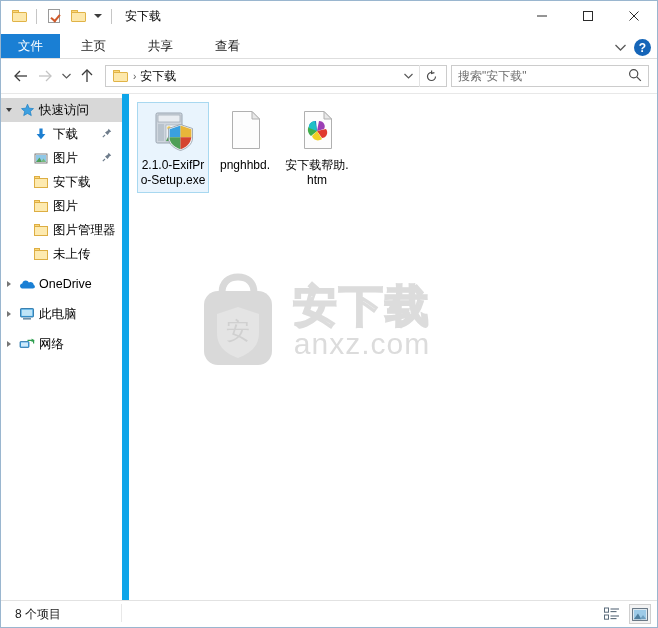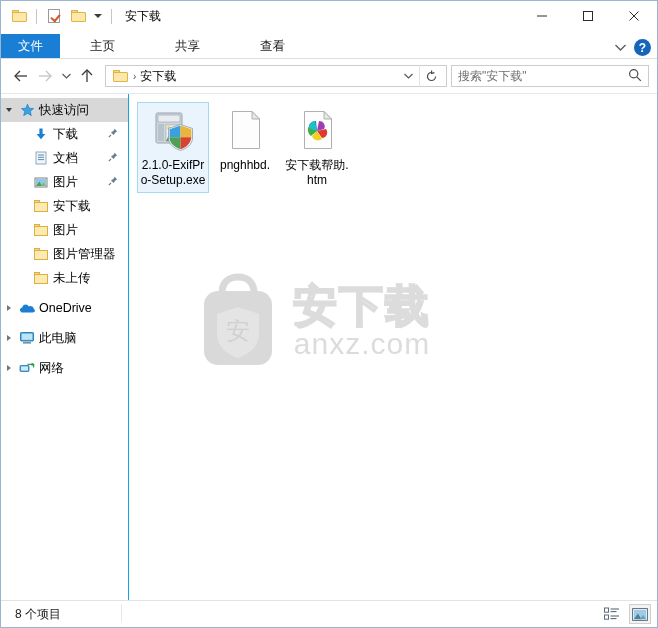--- a/index.html
+++ b/index.html
@@ -134,21 +134,21 @@
     display: flex;
     align-items: flex-end;
     background: #ffffff;
     border-bottom: 1px solid #dedede;
     position: relative;
     flex: 0 0 auto;
   }
   .tab {
     height: 24px;
     line-height: 24px;
-    padding: 0 30px;
+    padding: 0 21px;
     font-size: 12.5px;
     color: #1c1c1c;
     white-space: nowrap;
   }
   .tab.file {
     background: #1a7fd4;
     color: #ffffff;
     padding: 0 17px;
   }
   .ribbon-right {
@@ -246,21 +246,21 @@
   .body {
     flex: 1;
     display: flex;
     min-height: 0;
     border-top: 1px solid #e8e8e8;
   }
   .sidebar {
     width: 128px;
     flex: 0 0 128px;
     background: #ffffff;
-    border-right: 1px solid #0ea5e9;
+    border-right: 7px solid #0ea5e9;
     padding-top: 4px;
     box-sizing: border-box;
     overflow: hidden;
   }
   .srow {
     height: 24px;
     display: flex;
     align-items: center;
     font-size: 12.5px;
     color: #000000;
@@ -576,38 +576,20 @@
         </span>
         <span class="slabel">下载</span>
         <span class="pin">
           <svg width="10" height="10" viewBox="0 0 10 10">
               <path d="M6.6 0.8 L9.2 3.4 L7.6 4.2 L5.6 7 L3 4.4 L5.8 2.4 Z" fill="#6f7d8c"></path>
               <line x1="3" y1="7" x2="0.8" y2="9.2" stroke="#6f7d8c" stroke-width="1.1"></line>
             </svg>
         </span>
       </div>
 
-      <div class="srow indent">
-        <span class="exp"></span>
-        <span class="sico">
-          <svg width="14" height="14" viewBox="0 0 14 14">
-            <rect x="2" y="1" width="10" height="12" fill="#eef5fb" stroke="#7b95ac" stroke-width="0.8"></rect>
-            <line x1="4" y1="4" x2="10" y2="4" stroke="#4f7ea5" stroke-width="0.9"></line>
-            <line x1="4" y1="6.3" x2="10" y2="6.3" stroke="#4f7ea5" stroke-width="0.9"></line>
-            <line x1="4" y1="8.6" x2="10" y2="8.6" stroke="#4f7ea5" stroke-width="0.9"></line>
-          </svg>
-        </span>
-        <span class="slabel">文档</span>
-        <span class="pin">
-          <svg width="10" height="10" viewBox="0 0 10 10">
-              <path d="M6.6 0.8 L9.2 3.4 L7.6 4.2 L5.6 7 L3 4.4 L5.8 2.4 Z" fill="#6f7d8c"></path>
-              <line x1="3" y1="7" x2="0.8" y2="9.2" stroke="#6f7d8c" stroke-width="1.1"></line>
-            </svg>
-        </span>
-      </div>
 
       <div class="srow indent">
         <span class="exp"></span>
         <span class="sico">
           <svg width="14" height="13" viewBox="0 0 14 13">
             <rect x="1" y="2" width="12" height="9" fill="#ffffff" stroke="#6f6f6f" stroke-width="0.9"></rect>
             <rect x="2" y="3" width="10" height="7" fill="#8fc8e8"></rect>
             <polygon points="2,10 5.5,5.5 8,10" fill="#4f9f57"></polygon>
             <polygon points="7,10 9.5,6.6 12,10" fill="#76b97d"></polygon>
           </svg>

